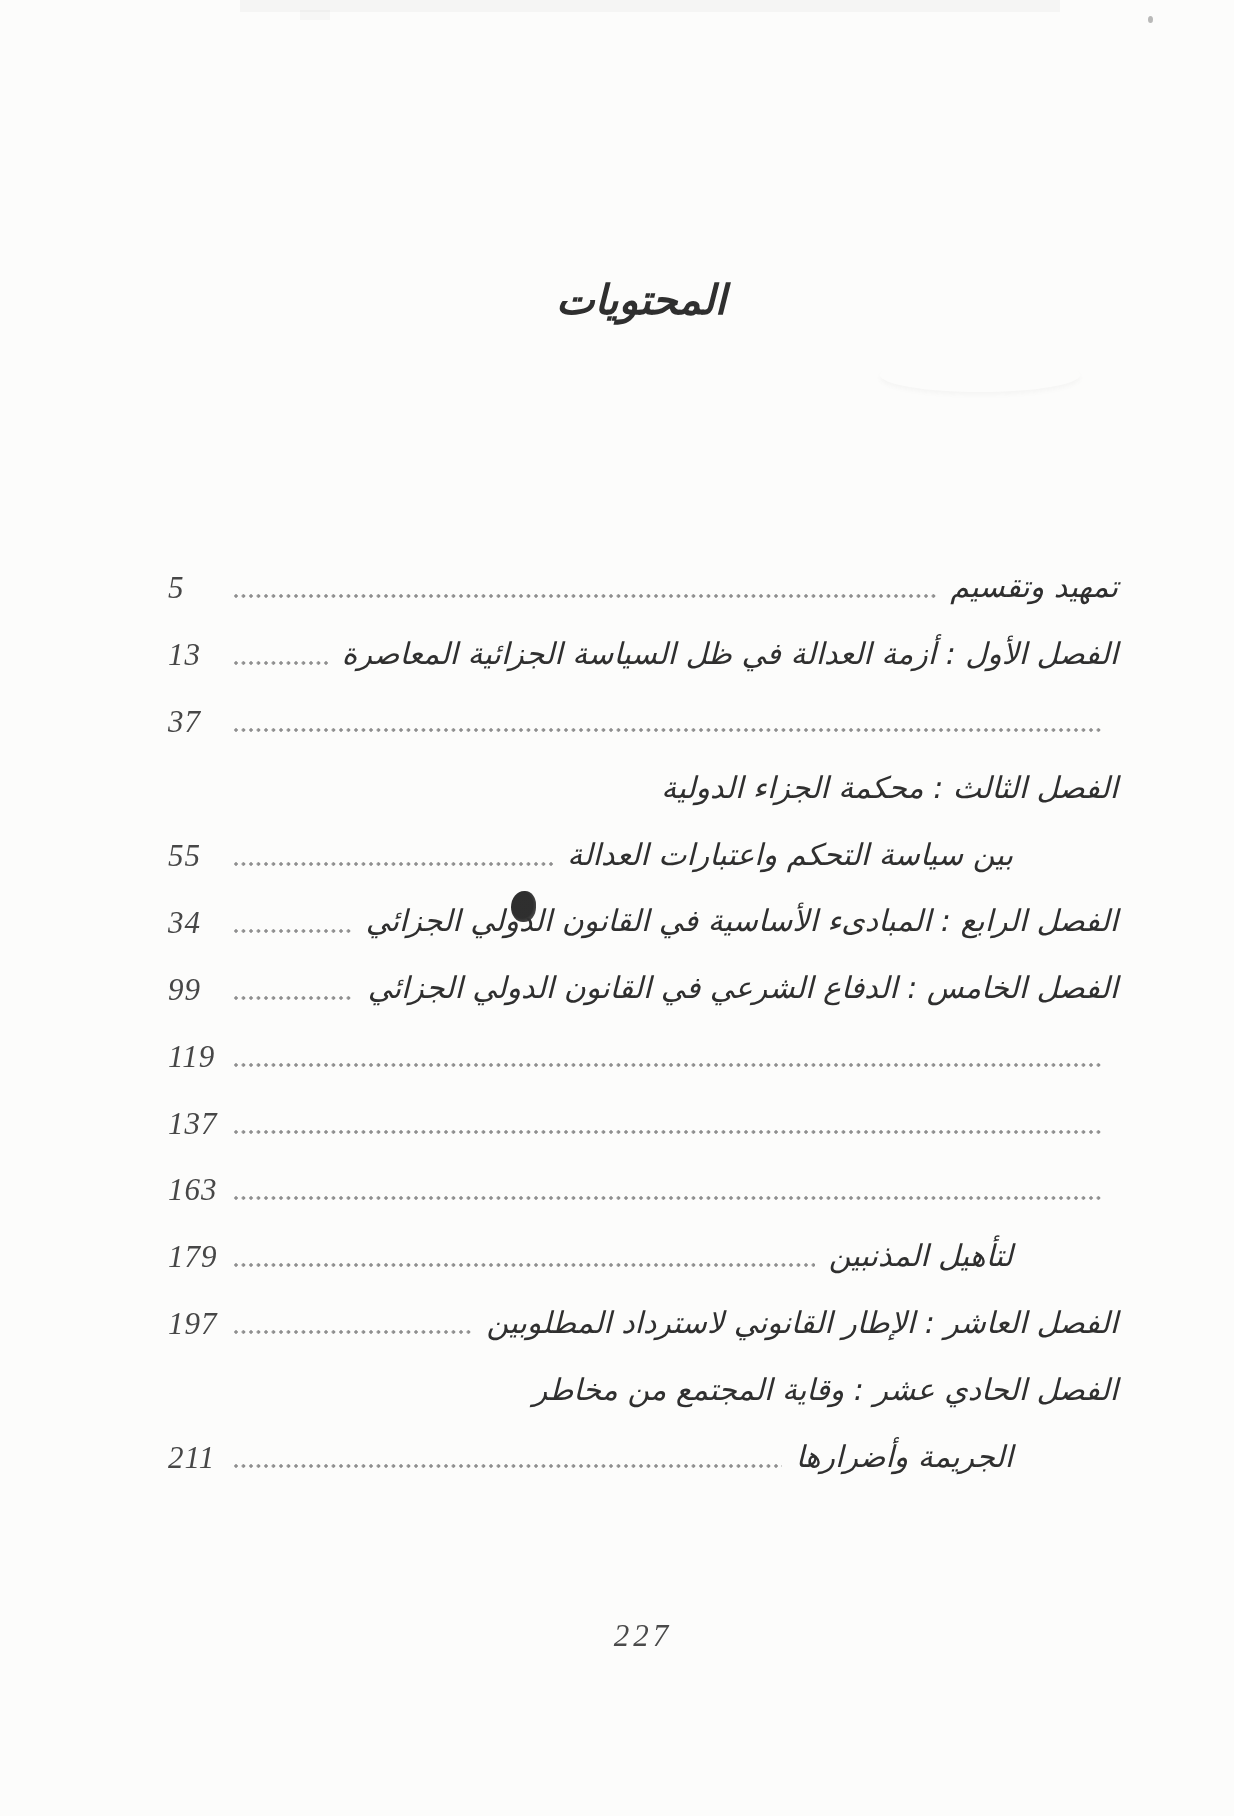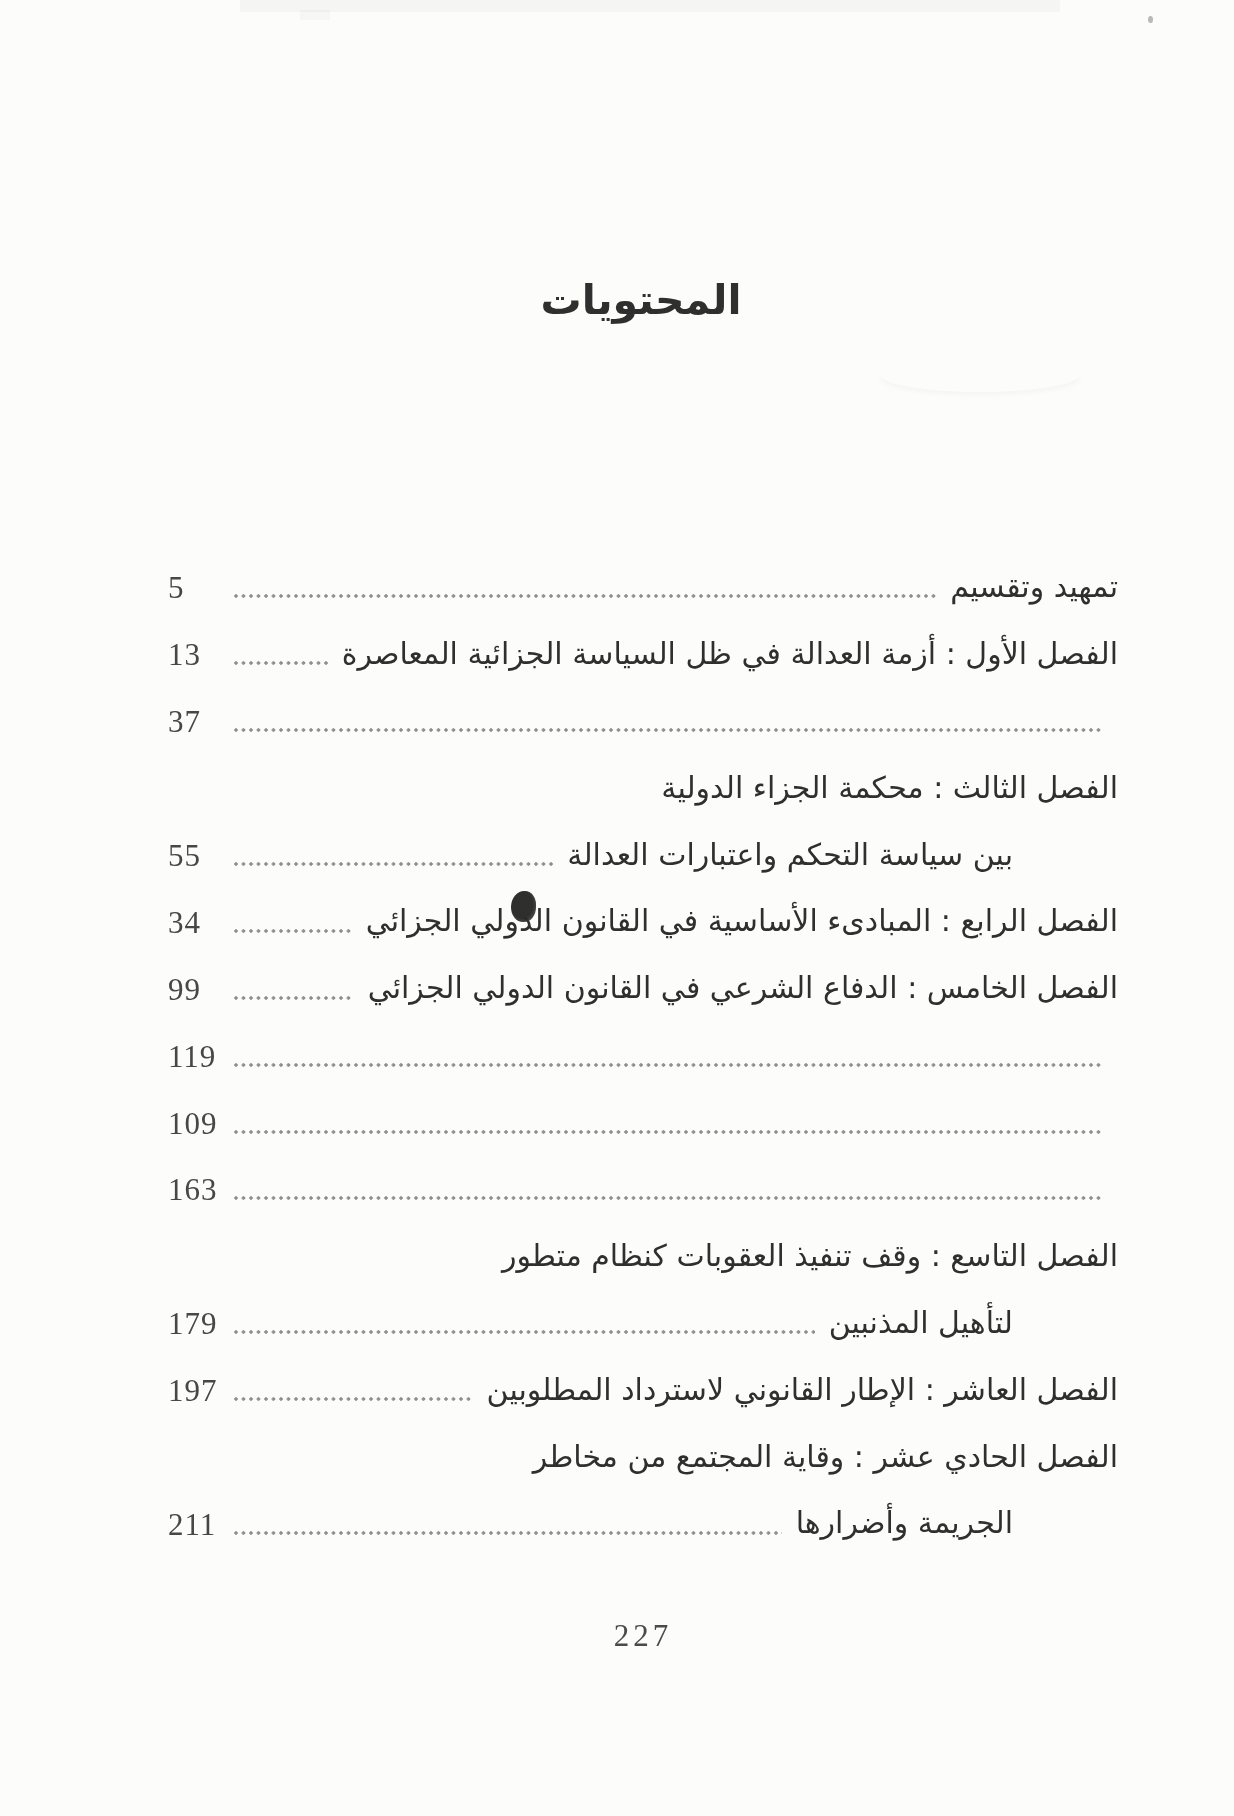--- a/index.html
+++ b/index.html
@@ -3,21 +3,21 @@
 <meta charset="utf-8">
 <style>
   html,body{margin:0;padding:0;}
   body{
     width:1234px;height:1816px;
     position:relative;
     background:#fcfcfb;
     font-family:"DejaVu Sans",sans-serif;
     overflow:hidden;
   }
-  .page{position:absolute;inset:0;}
+  .page{position:absolute;inset:0;font-style:italic;}
   
   .scan-band{position:absolute;top:0;left:240px;width:820px;height:12px;background:rgba(60,60,60,0.035);}
   .scan-band2{position:absolute;top:10px;left:300px;width:30px;height:10px;background:rgba(60,60,60,0.03);}
   .scan-dot{position:absolute;top:16px;left:1148px;width:5px;height:7px;border-radius:50%;background:rgba(60,60,60,0.35);}
   .scan-swoosh{position:absolute;top:358px;left:880px;width:200px;height:34px;border-radius:50%;box-shadow:0 3px 4px rgba(120,120,120,0.05);}
 
   .title{
     position:absolute;top:276px;left:0;width:1234px;margin:0;
     text-align:center;transform:translateX(24px);
     font-size:41px;font-weight:bold;letter-spacing:1px;
@@ -111,30 +111,25 @@
     <span class="label">الفصل الخامس : الدفاع الشرعي في القانون الدولي الجزائي</span>
     <span class="leader"></span>
     <span class="num">99</span>
   </div>
       <div class="row">
     <span class="leader"></span>
     <span class="num">119</span>
   </div>
       <div class="row">
     <span class="leader"></span>
-    <span class="num">109</span>
+    <span class="num">137</span>
   </div>
       <div class="row">
     <span class="leader"></span>
     <span class="num">163</span>
-  </div>
-      <div class="row noleader">
-    <span class="label">الفصل التاسع : وقف تنفيذ العقوبات كنظام متطور</span>
-    <span class="leader"></span>
-    <span class="num"></span>
   </div>
       <div class="row indent">
     <span class="label">لتأهيل المذنبين</span>
     <span class="leader"></span>
     <span class="num">179</span>
   </div>
       <div class="row">
     <span class="label">الفصل العاشر : الإطار القانوني لاسترداد المطلوبين</span>
     <span class="leader"></span>
     <span class="num">197</span>

